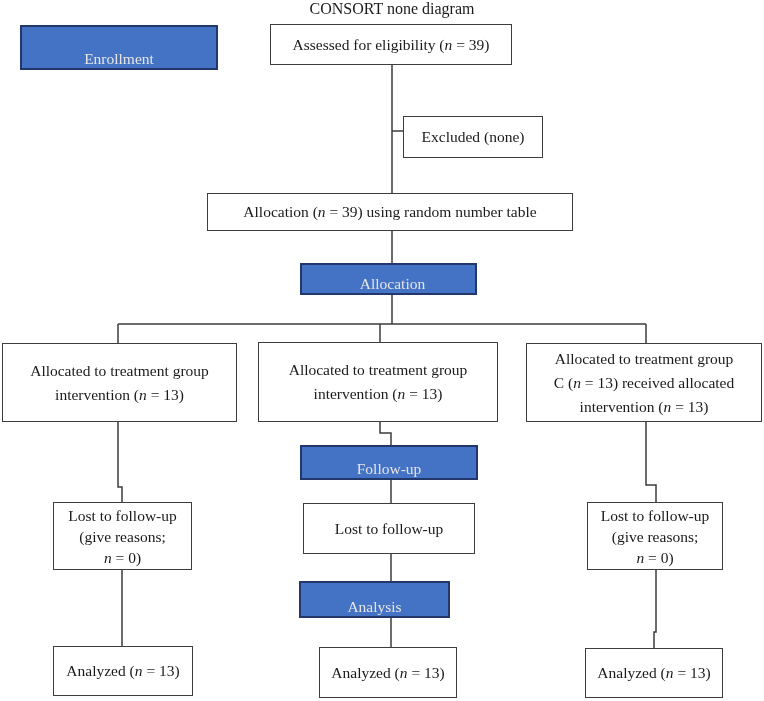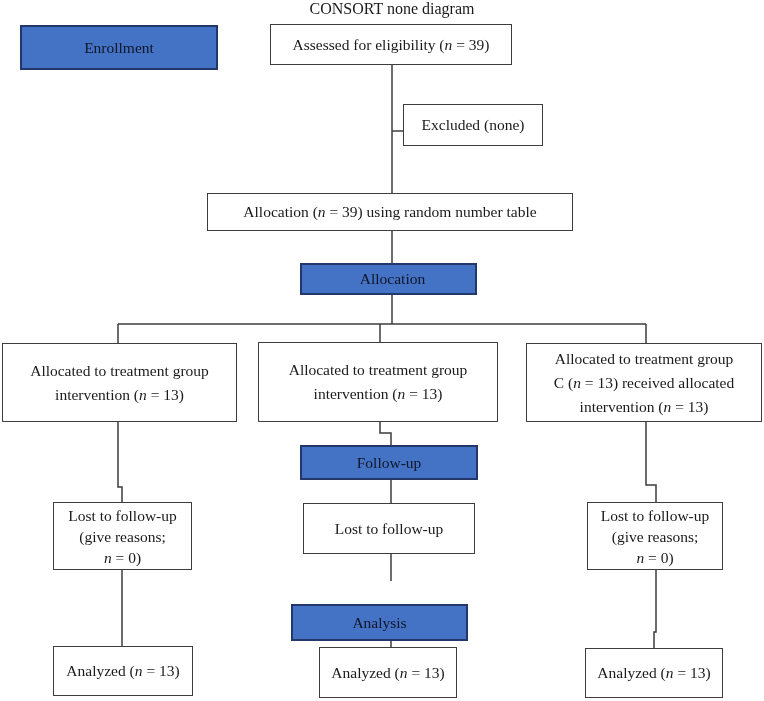--- a/index.html
+++ b/index.html
@@ -48,44 +48,44 @@
     text-align: center;
     font-size: 15.5px;
   }
   .box .ln { width: 100%; }
 
   .stage {
     position: absolute;
     box-sizing: border-box;
     background: var(--blue-fill);
     border: 2px solid var(--blue-border);
-    color: #0f172a;
+    color: #e5e5e5;
     display: flex;
     justify-content: center;
-    align-items: center;
+    align-items: flex-end;
     text-align: center;
     font-size: 15.5px;
   }
 
   .it { font-style: italic; }
 
   
   .s-enrollment { left: 20px;  top: 25px;  width: 198px; height: 45px; }
   .b-assessed   { left: 270px; top: 24px;  width: 242px; height: 41px; }
-  .b-excluded   { left: 403px; top: 104px; width: 140px; height: 42px; }
+  .b-excluded   { left: 403px; top: 116px; width: 140px; height: 42px; }
   .b-randomized { left: 207px; top: 193px; width: 366px; height: 38px; }
   .s-allocation { left: 300px; top: 263px; width: 177px; height: 32px; padding-left: 8px; }
   .b-alloc-a    { left: 2px;   top: 343px; width: 235px; height: 79px; line-height: 24px; }
   .b-alloc-b    { left: 258px; top: 342px; width: 240px; height: 80px; line-height: 24px; }
   .b-alloc-c    { left: 526px; top: 343px; width: 236px; height: 79px; line-height: 24px; }
   .s-followup   { left: 300px; top: 445px; width: 178px; height: 35px; }
   .b-lost-a     { left: 53px;  top: 502px; width: 139px; height: 68px; line-height: 21px; }
   .b-lost-b     { left: 303px; top: 503px; width: 172px; height: 51px; line-height: 22px; }
   .b-lost-c     { left: 587px; top: 502px; width: 136px; height: 68px; line-height: 21px; }
-  .s-analysis   { left: 291px; top: 581px; width: 177px; height: 37px; margin-top: 23px; }
+  .s-analysis   { left: 299px; top: 581px; width: 151px; height: 37px; }
   .b-analyzed-a { left: 53px;  top: 646px; width: 140px; height: 50px; }
   .b-analyzed-b { left: 319px; top: 647px; width: 138px; height: 51px; }
   .b-analyzed-c { left: 585px; top: 648px; width: 138px; height: 50px; }
 </style>
 </head>
 <body style="--blue-fill: #4472c4; --blue-border: #23376b; --box-border: #3d3d3d; --line: #3d3d3d; --text: #1a1a1a;">
 
 <svg class="connectors" width="764" height="701" viewBox="0 0 764 701" aria-hidden="true">
   <path class="conn" d="M392 65 V193"></path>
   <path class="conn" d="M392 131 H403"></path>

